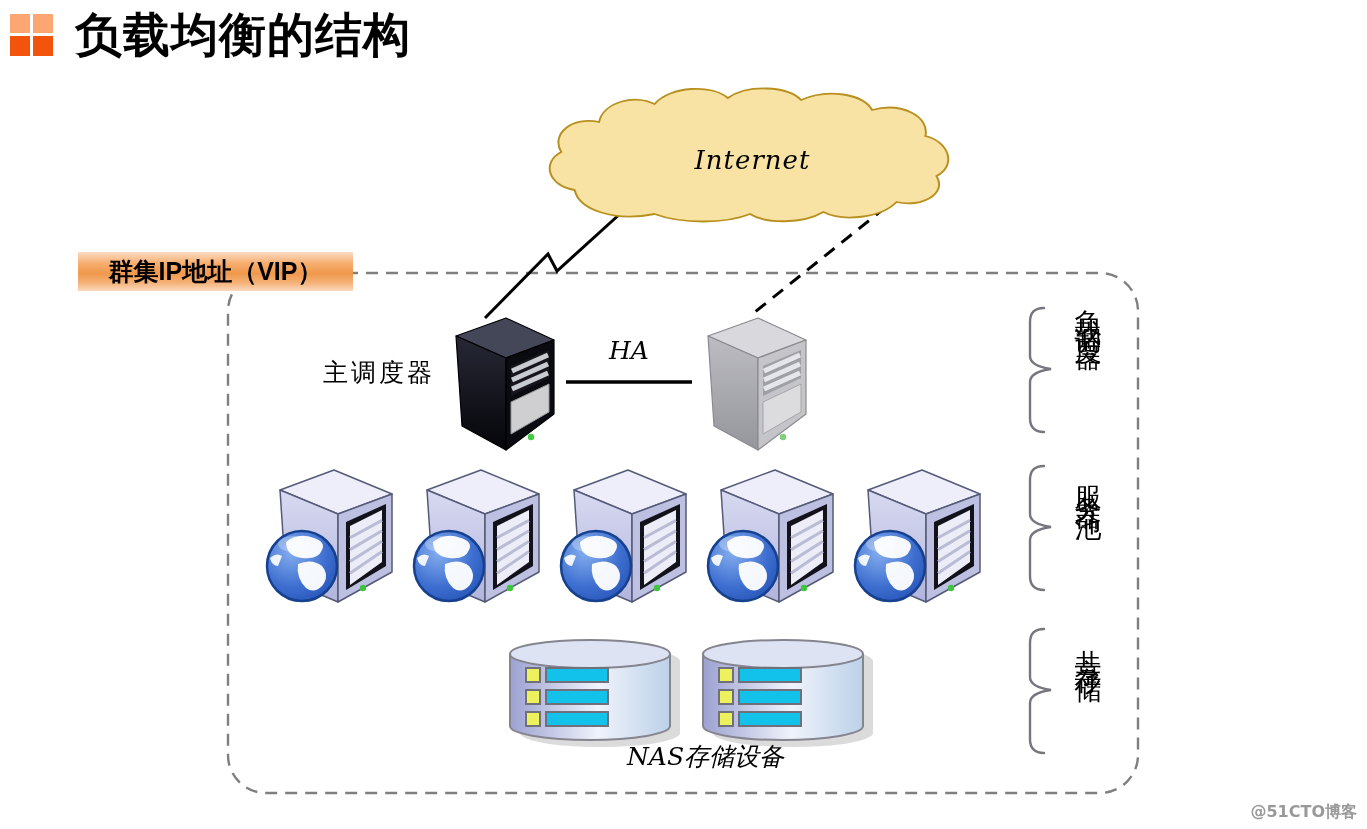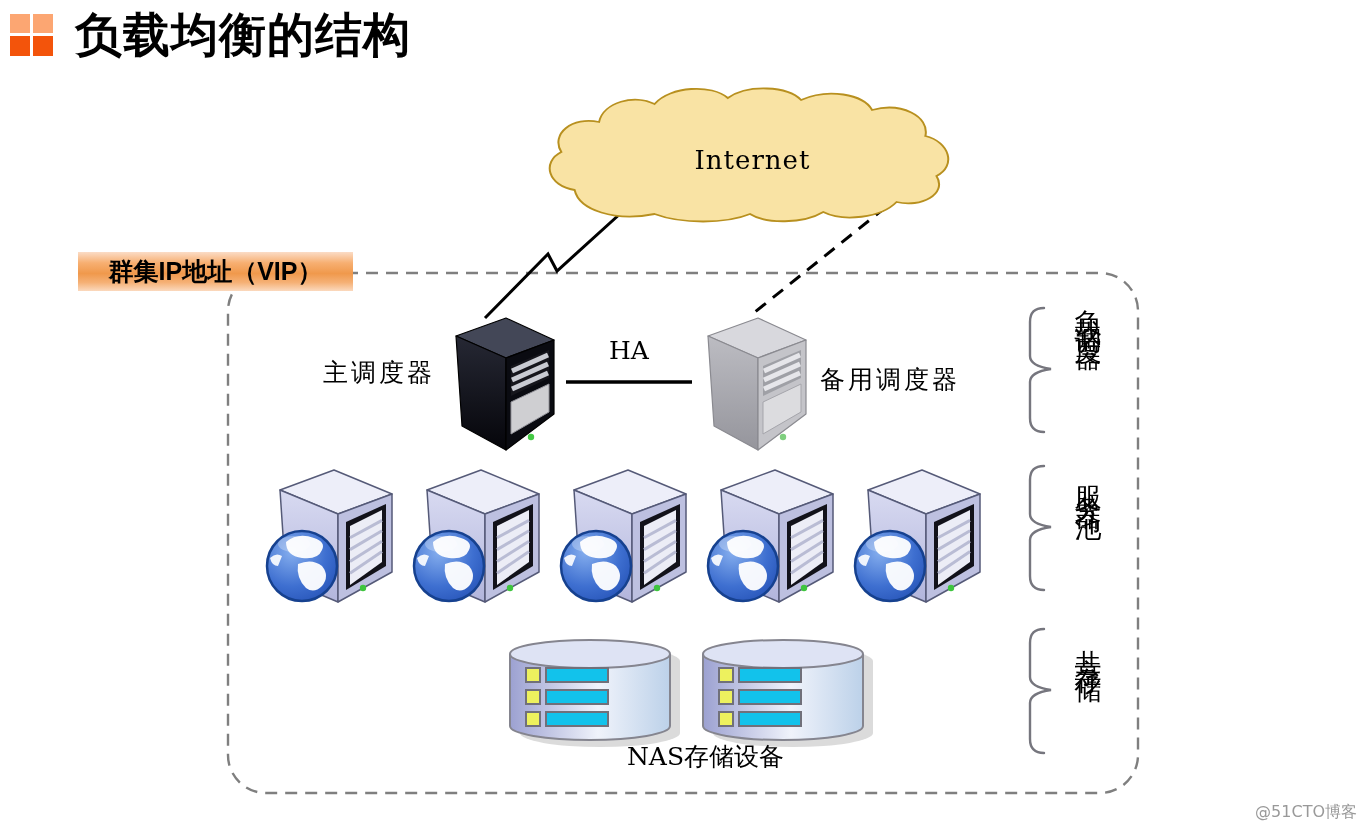--- a/index.html
+++ b/index.html
@@ -13,41 +13,42 @@
   .bullet span { display:block; }
   .b-light { background:#FCA672; }
   .b-dark  { background:#F3540B; }
   h1.title {
     margin:0; font-family:"Liberation Sans", sans-serif; font-weight:bold;
     font-size:47px; line-height:1.15; letter-spacing:1px; color:#000;
   }
   
   svg.diagram { position:absolute; left:0; top:0; }
   .lbl { position:absolute; font-size:25px; font-family:"DejaVu Serif", serif; white-space:nowrap; }
-  .lbl.center { text-align:center; }
+  .lbl.center { text-align:center;font-style:italic; }
   .internet-lbl { left:545px; top:145px; width:415px; font-size:26px; letter-spacing:1px; }
   .master-lbl { left:323px; top:356px; letter-spacing:3px; }
   .ha-lbl     { left:566px; top:336px; width:126px; }
   .backup-lbl { left:820px; top:363px; letter-spacing:3px; }
   .nas-lbl    { left:578px; top:740px; width:255px; }
   .vip {
     position:absolute; left:78px; top:252px; width:275px; height:39px;
     display:flex; align-items:center; justify-content:center;
     font-family:"Liberation Sans", sans-serif; font-weight:bold; font-size:25px; color:#000;
     background:linear-gradient(180deg,#FBDCC6 0%,#F7AF71 28%,#F0994C 55%,#F5B075 78%,#FBD9BE 100%);
     z-index:3;
   }
   .vlabel {
     position:absolute; left:1070px; writing-mode:vertical-rl; text-orientation:upright;
     font-size:27px; letter-spacing:9px; font-family:"DejaVu Serif", serif;
   }
   .v1 { top:288px; } .v2 { top:465px; } .v3 { top:628px; }
   .watermark {
     position:absolute; right:10px; bottom:6px; font-size:16px; color:#999999;
     font-family:"DejaVu Sans", sans-serif;
+    font-weight:bold;
   }
 </style>
 </head>
 <body>
 
 <div class="slide">
 
   <div class="title-row">
     <div class="bullet">
       <span class="b-light"></span>
@@ -170,21 +171,20 @@
 
     <use href="#brace" x="1027" y="306"></use>
     <use href="#brace" x="1027" y="464"></use>
     <use href="#brace" x="1027" y="627"></use>
   </svg>
 
   <div class="lbl center internet-lbl">Internet</div>
   <div class="vip">群集IP地址（VIP）</div>
   <div class="lbl master-lbl">主调度器</div>
   <div class="lbl center ha-lbl">HA</div>
-  <div class="lbl backup-lbl">备用调度器</div>
   <div class="lbl center nas-lbl">NAS存储设备</div>
 
   <div class="vlabel v1">负载调度器</div>
   <div class="vlabel v2">服务器池</div>
   <div class="vlabel v3">共享存储</div>
 
   <div class="watermark">@51CTO博客</div>
 </div>
 
 </body></html>

